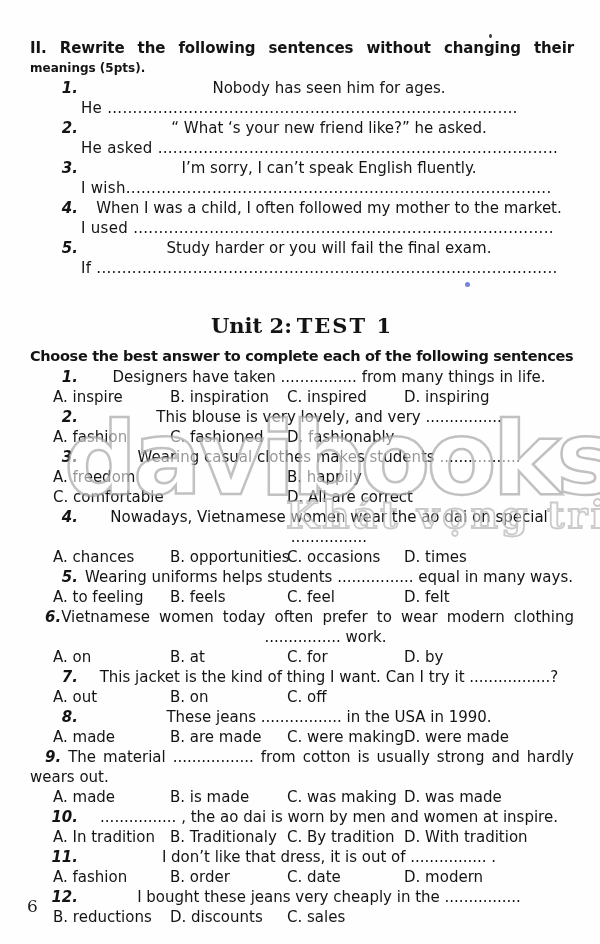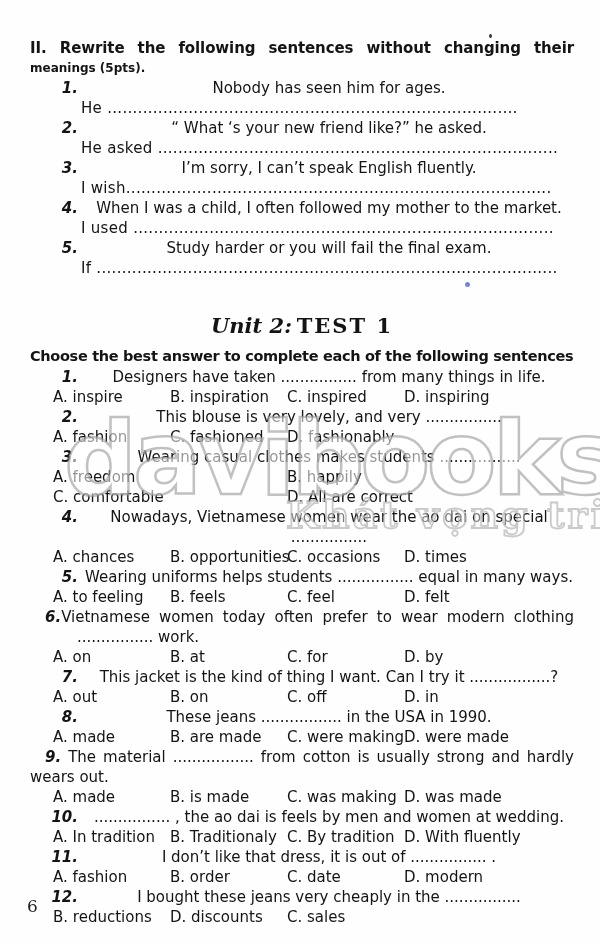--- a/index.html
+++ b/index.html
@@ -29,35 +29,35 @@
   .ansline{
     padding-left:51px;white-space:nowrap;overflow:hidden;
     letter-spacing:0.3px;
   }
   
   .unit-head{
     margin-top:34px;margin-bottom:4px;text-align:center;
     font-family:"DejaVu Serif","Liberation Serif",serif;
     line-height:28px;
   }
-  .unit-label{font-style:italic;font-weight:bold;font-size:21px;}
+  .unit-label{font-weight:bold;font-size:21px;}
   .test-label{font-weight:bold;font-size:21px;letter-spacing:2px;}
   
   .choose{
     font-weight:bold;font-size:14.5px;letter-spacing:-0.32px;
     white-space:nowrap;overflow:hidden;line-height:21px;
   }
   .question .line{display:flex;padding-left:14px;}
   .qjust{
     padding-left:15px;text-align:justify;text-align-last:justify;
     line-height:20px;
   }
   .qjust .numi{font-weight:bold;font-style:italic;}
   .cont{line-height:20px;}
-  .cont.indent{padding-left:47px;}
+  .cont.indent{padding-left:47px;text-align:center;}
   .opts{
     margin-left:23px;
     display:grid;grid-template-columns:117px 117px 117px 1fr;
     line-height:20px;white-space:nowrap;
   }
   .opts.two-col{grid-template-columns:234px 1fr;}
   
   .wm-main{
     position:absolute;z-index:3;left:64px;top:408px;
     font-family:"DejaVu Sans",sans-serif;font-weight:bold;
@@ -219,21 +219,20 @@
 
     <div class="question">
       <div class="line">
         <span class="num">7.</span>
         <span class="txt">This jacket is the kind of thing I want. Can I try it .................?</span>
       </div>
       <div class="opts">
         <span>A. out</span>
         <span>B. on</span>
         <span>C. off</span>
-        <span>D. in</span>
       </div>
     </div>
 
     <div class="question">
       <div class="line">
         <span class="num">8.</span>
         <span class="txt">These jeans ................. in the USA in 1990.</span>
       </div>
       <div class="opts">
         <span>A. made</span>
@@ -250,27 +249,27 @@
         <span>A. made</span>
         <span>B. is made</span>
         <span>C. was making</span>
         <span>D. was made</span>
       </div>
     </div>
 
     <div class="question">
       <div class="line">
         <span class="num">10.</span>
-        <span class="txt">................ , the ao dai is feels by men and women at wedding.</span>
+        <span class="txt">................ , the ao dai is worn by men and women at inspire.</span>
       </div>
       <div class="opts">
         <span>A. In tradition</span>
         <span>B. Traditionaly</span>
         <span>C. By tradition</span>
-        <span>D. With fluently</span>
+        <span>D. With tradition</span>
       </div>
     </div>
 
     <div class="question">
       <div class="line">
         <span class="num">11.</span>
         <span class="txt">I don’t like that dress, it is out of ................ .</span>
       </div>
       <div class="opts">
         <span>A. fashion</span>

